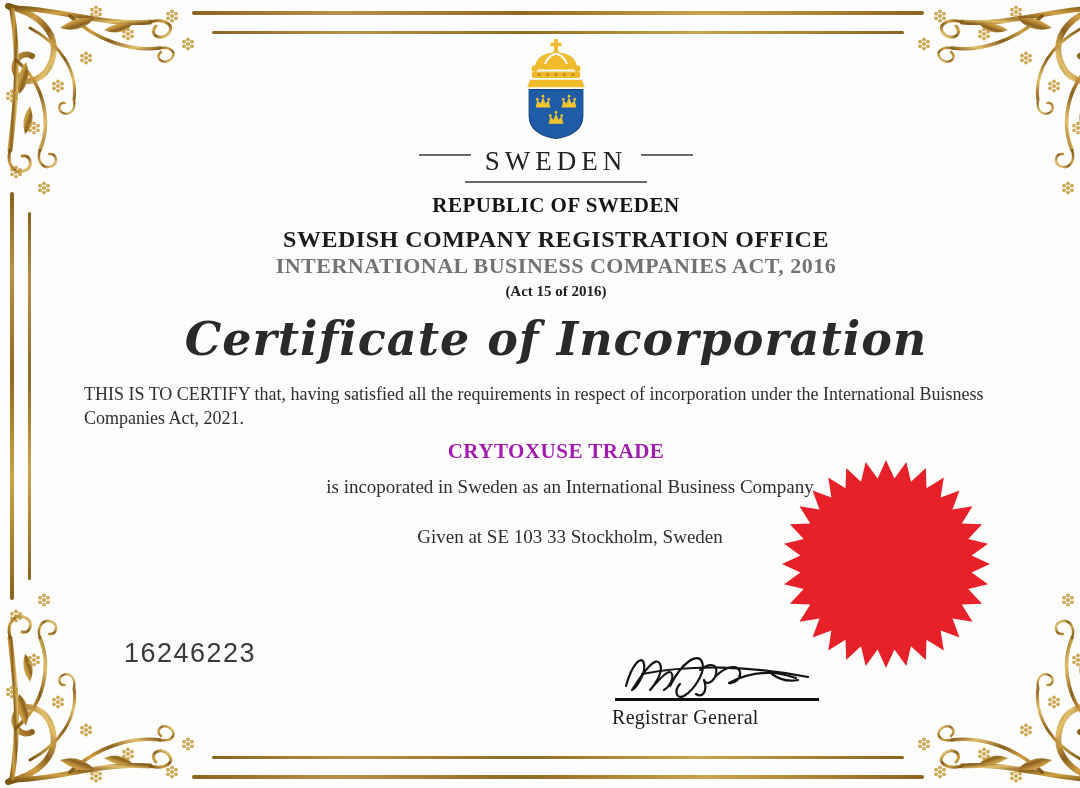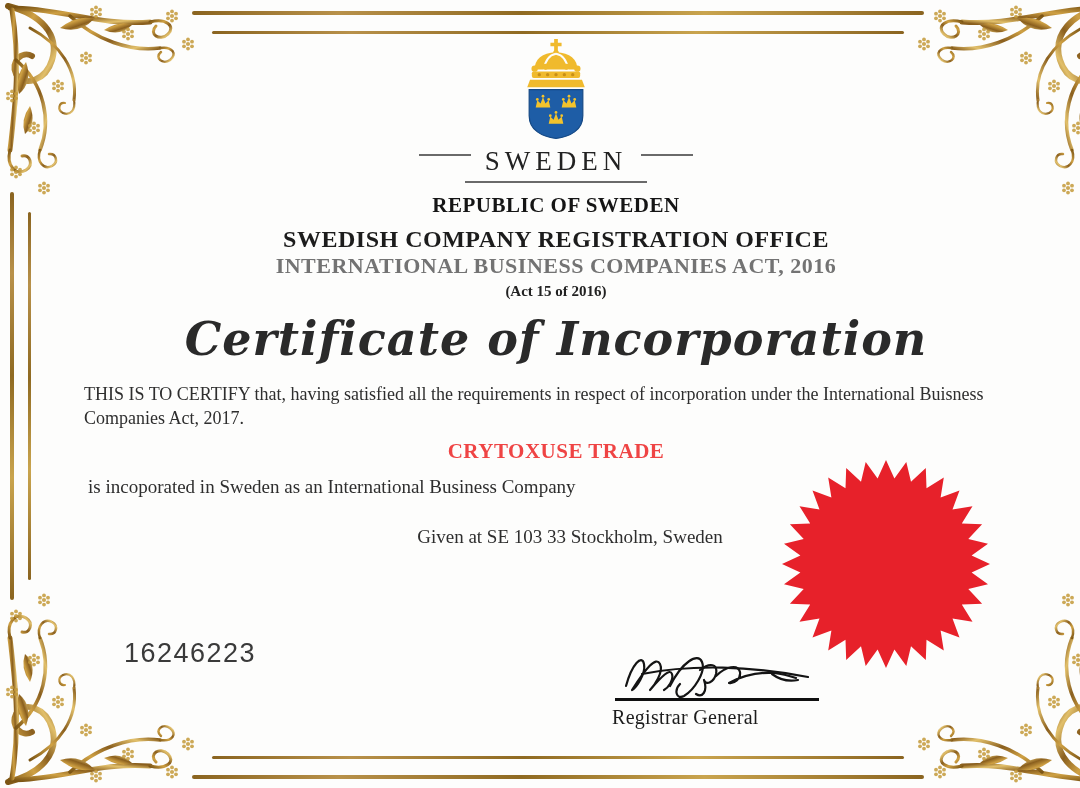--- a/index.html
+++ b/index.html
@@ -47,22 +47,22 @@
 
   .cert-title {
     font-family:"DejaVu Serif", serif; font-style:italic;
     font-size:46px; color:#2a2a2a; margin-top:12px; letter-spacing:1px;font-weight:bold;
   }
 
   .certify-par {
     text-align:left; font-size:18px; line-height:1.35; color:#2e2e2e;
     margin:16px 10px 0 24px; max-width:930px;
   }
-  .company-name { font-size:21px; font-weight:bold; letter-spacing:0.5px; color:#ef4444; margin-top:8px; }
-  .incorporated-line { text-align:left; font-size:19px; color:#2e2e2e; margin:12px 0 0 28px; }
+  .company-name { font-size:21px; font-weight:bold; letter-spacing:0.5px; color:#a21caf; margin-top:8px; }
+  .incorporated-line { text-align:center; font-size:19px; color:#2e2e2e; margin:12px 0 0 28px; }
   .given-line       { text-align:center; font-size:19px; color:#2e2e2e; margin:28px 0 0 28px; }
 
   
   .seal { position:absolute; left:780px; top:458px; width:212px; height:212px; }
   .seal svg { width:100%; height:100%; }
 
   
   .company-no { position:absolute; left:112px; top:638px; display:flex; align-items:baseline; }
   .company-no .label {
     font-family:"DejaVu Serif", serif; font-style:italic;
@@ -215,21 +215,21 @@
       <div class="sweden-underline"></div>
     </div>
 
     <div class="h-line1">REPUBLIC OF SWEDEN</div>
     <div class="h-line2">SWEDISH COMPANY REGISTRATION OFFICE</div>
     <div class="h-line3">INTERNATIONAL BUSINESS COMPANIES ACT, 2016</div>
     <div class="h-line4">(Act 15 of 2016)</div>
 
     <div class="cert-title">Certificate of Incorporation</div>
 
-    <div class="certify-par">THIS IS TO CERTIFY that, having satisfied all the requirements in respect of incorporation under the International Buisness Companies Act, 2017.</div>
+    <div class="certify-par">THIS IS TO CERTIFY that, having satisfied all the requirements in respect of incorporation under the International Buisness Companies Act, 2021.</div>
 
     <div class="company-name">CRYTOXUSE TRADE</div>
 
     <div class="incorporated-line">is incoporated in Sweden as an International Business Company</div>
 
     <div class="given-line">Given at SE 103 33 Stockholm, Sweden</div>
   </div>
 
   <div class="seal">
     <svg viewBox="0 0 212 212">

